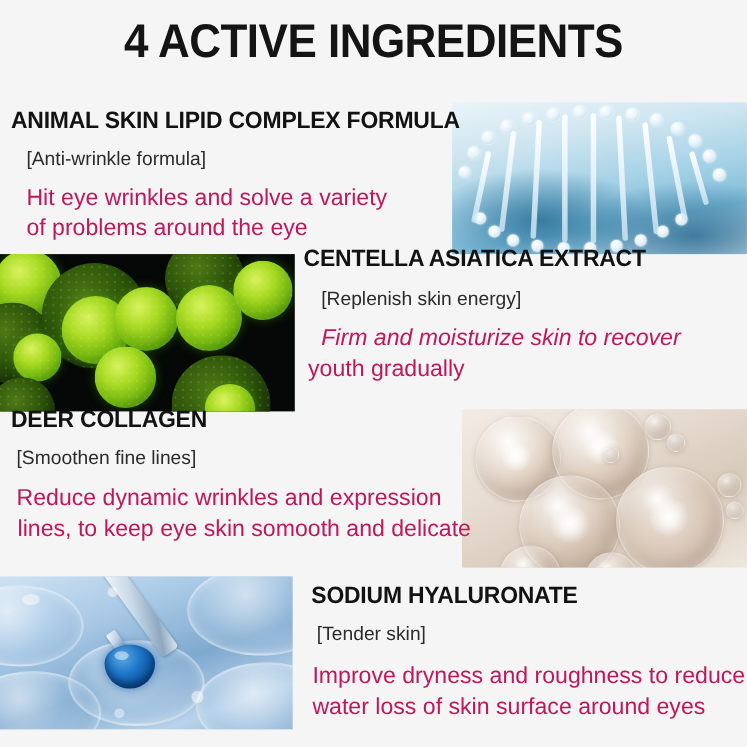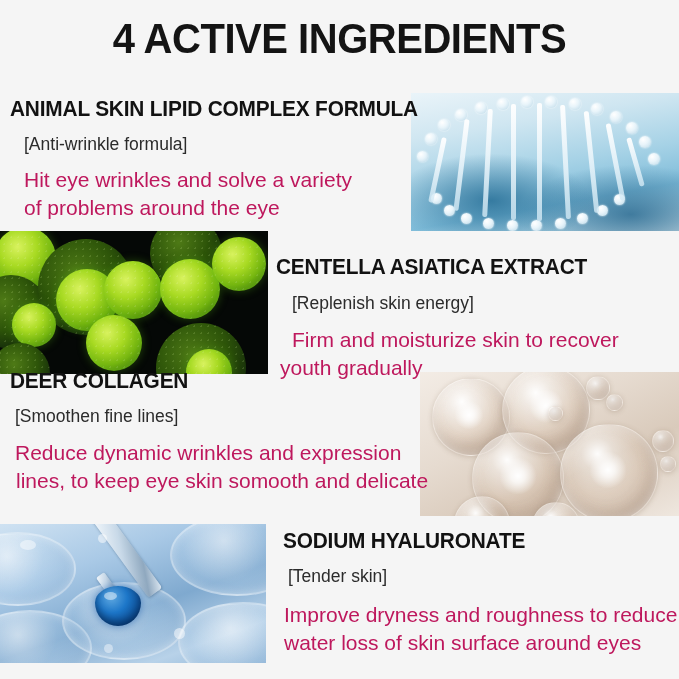--- a/index.html
+++ b/index.html
@@ -194,24 +194,24 @@
     <div class="cell" style="left:86px;top:84px;width:56px;height:56px;"></div>
     <div class="cell" style="left:12px;top:72px;width:44px;height:44px;"></div>
     <div class="cell dim" style="left:150px;top:-14px;width:72px;height:72px;"></div>
     <div class="cell" style="left:160px;top:28px;width:60px;height:60px;"></div>
     <div class="cell" style="left:212px;top:6px;width:54px;height:54px;"></div>
     <div class="cell dim" style="left:156px;top:92px;width:90px;height:90px;"></div>
     <div class="cell" style="left:186px;top:118px;width:46px;height:46px;"></div>
     <div class="cell dim" style="left:-10px;top:112px;width:60px;height:60px;"></div>
   </div>
 
-  <div class="block" style="left:276px;top:256px;width:395px;">
+  <div class="block" style="left:276px;top:224px;width:395px;">
     <div class="heading">CENTELLA ASIATICA EXTRACT</div>
     <div class="subtitle" style="margin-top:15px;margin-left:16px;">[Replenish skin energy]</div>
-    <div class="body-line" style="margin-top:14px;margin-left:16px;">Firm and moisturize skin to recover</div>
+    <div class="body-line" style="margin-top:14px;margin-left:16px;font-style:italic;">Firm and moisturize skin to recover</div>
     <div class="body-line" style="margin-left:4px;">youth gradually</div>
   </div>
 
   <div class="photo bubbles" style="left:420px;top:372px;width:259px;height:144px;">
     <div class="bub" style="left:12px;top:6px;width:76px;height:76px;"></div>
     <div class="spark" style="left:32px;top:26px;width:34px;height:34px;"></div>
     <div class="bub" style="left:82px;top:-6px;width:86px;height:86px;"></div>
     <div class="spark" style="left:106px;top:14px;width:40px;height:40px;"></div>
     <div class="bub" style="left:52px;top:60px;width:90px;height:90px;"></div>
     <div class="spark" style="left:76px;top:82px;width:44px;height:44px;"></div>

